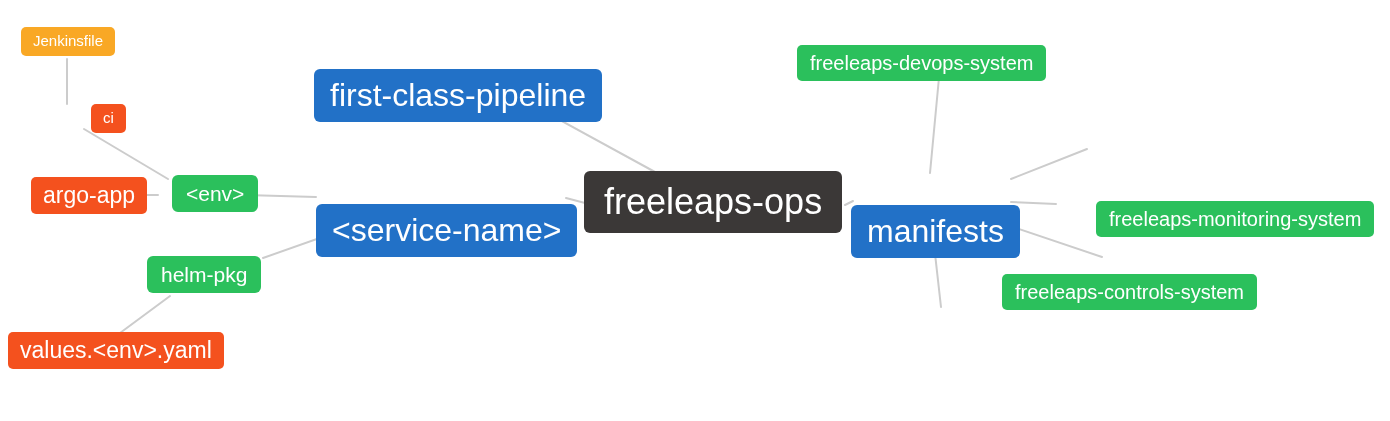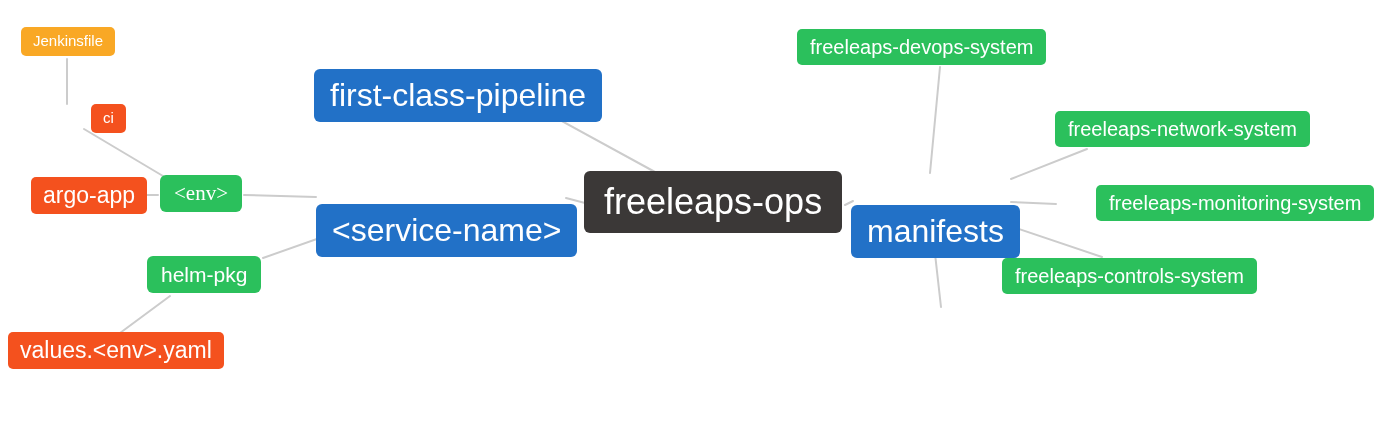--- a/index.html
+++ b/index.html
@@ -22,21 +22,21 @@
     cursor:pointer;
     line-height:1.1;
   }
   .orange{background:var(--c-orange,#f9a825);}
   .red{background:var(--c-red,#f4511e);}
   .green{background:var(--c-green,#2bc05c);}
   .blue{background:var(--c-blue,#2271c7);}
   .dark{background:var(--c-dark,#3b3837);}
   .fs15{font-size:15px;padding:6px 12px;border-radius:5px;}
   .fs17{font-size:23px;padding:6px 12px;border-radius:5px;}
-  .fs20{font-size:20px;padding:7px 13px;border-radius:5px;}
+  .fs20{font-size:20px;padding:7px 13px;border-radius:5px;margin-top:16px;}
   .fs21{font-size:21px;padding:7px 14px;}
   .fs28{font-size:32px;padding:9px 16px;margin-top:32px;}
   .fs36{font-size:36px;padding:11px 20px;}
 </style>
 </head>
 <body>
 
 <div class="canvas">
 
   <svg class="edges" viewBox="0 0 1390 421">
@@ -52,25 +52,24 @@
     <line x1="930" y1="173" x2="940" y2="67"></line>
     <line x1="1011" y1="179" x2="1087" y2="149"></line>
     <line x1="1011" y1="202" x2="1056" y2="204"></line>
     <line x1="1007" y1="225" x2="1102" y2="257"></line>
     <line x1="932" y1="227" x2="941" y2="307"></line>
   </svg>
 
   <div class="node orange fs15" style="left:21px;  top:27px;">Jenkinsfile</div>
   <div class="node red    fs15" style="left:52px;  top:104px;margin-left:39px;">ci</div>
   <div class="node red    fs17" style="left:31px;  top:177px;">argo-app</div>
-  <div class="node green  fs21" style="left:160px; top:175px;font-family:Liberation Serif, serif;">&lt;env&gt;</div>
+  <div class="node green  fs21" style="left:172px; top:175px;">&lt;env&gt;</div>
   <div class="node green  fs21" style="left:147px; top:256px;">helm-pkg</div>
   <div class="node red    fs17" style="left:8px;   top:332px;">values.&lt;env&gt;.yaml</div>
   <div class="node blue   fs28" style="left:314px; top:37px;">first-class-pipeline</div>
   <div class="node blue   fs28" style="left:316px; top:172px;">&lt;service-name&gt;</div>
   <div class="node dark   fs36" style="left:584px; top:171px;">freeleaps-ops</div>
   <div class="node blue   fs28" style="left:851px; top:173px;">manifests</div>
   <div class="node green  fs20" style="left:797px; top:29px;">freeleaps-devops-system</div>
-  <div class="node green  fs20" style="left:1055px;top:111px;">freeleaps-network-system</div>
   <div class="node green  fs20" style="left:1096px;top:185px;">freeleaps-monitoring-system</div>
   <div class="node green  fs20" style="left:1002px;top:258px;">freeleaps-controls-system</div>
 
 </div>
 
 </body></html>

